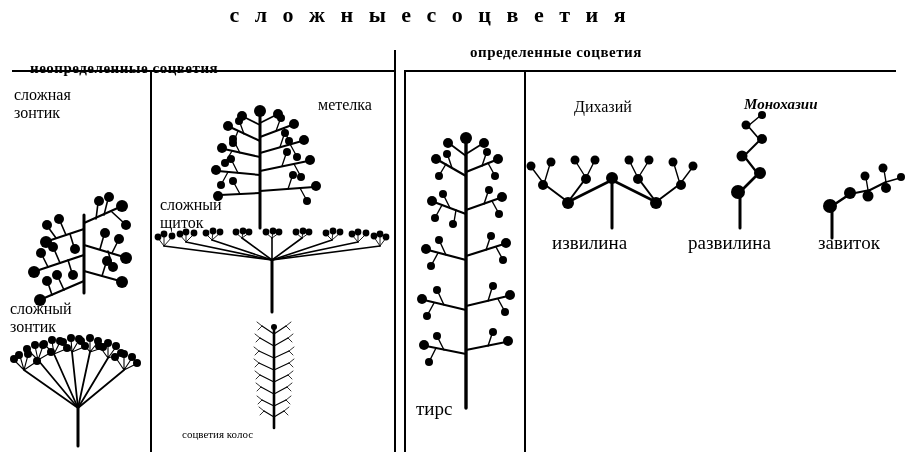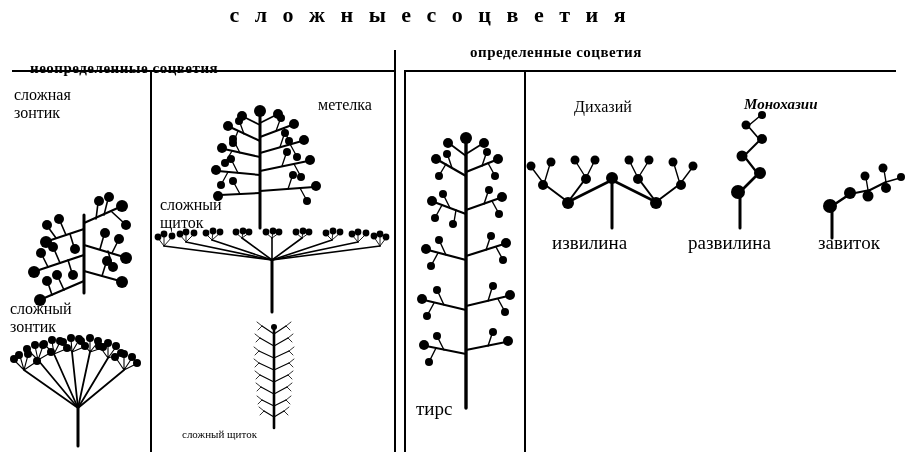--- a/index.html
+++ b/index.html
@@ -342,21 +342,21 @@
       <path d="M16 16 L11 12 M16 16 L12 20 M44 16 L49 12 M44 16 L48 20"></path>
       <path d="M15 29 L10 25 M15 29 L11 33 M45 29 L50 25 M45 29 L49 33"></path>
       <path d="M15 41 L10 37 M15 41 L11 45 M45 41 L50 37 M45 41 L49 45"></path>
       <path d="M16 53 L11 49 M16 53 L12 57 M44 53 L49 49 M44 53 L48 57"></path>
       <path d="M17 65 L12 61 M17 65 L13 69 M43 65 L48 61 M43 65 L47 69"></path>
       <path d="M18 78 L13 74 M18 78 L14 82 M42 78 L47 74 M42 78 L46 82"></path>
       <path d="M20 89 L15 85 M20 89 L16 93 M40 89 L45 85 M40 89 L44 93"></path>
     </g>
     <circle cx="30" cy="5" r="3"></circle>
   </svg>
-  <div class="abs lbl lbl-tiny" style="top:428px; left:182px;">сложный щиток</div>
+  <div class="abs lbl lbl-tiny" style="top:428px; left:182px;">соцветия колос</div>
 
   <svg class="abs" style="top:110px; left:404px;" width="120" height="300" viewBox="0 0 120 300">
     <path class="stem" stroke-width="3.4" d="M62 298 L62 30"></path>
     <circle cx="62" cy="28" r="6"></circle>
 
     <path class="stem" stroke-width="1.8" d="M62 46 L46 34"></path>
       <circle cx="44" cy="33" r="5"></circle>
     <path class="stem" stroke-width="1.8" d="M62 44 L78 34"></path>
       <circle cx="80" cy="33" r="5"></circle>
 

